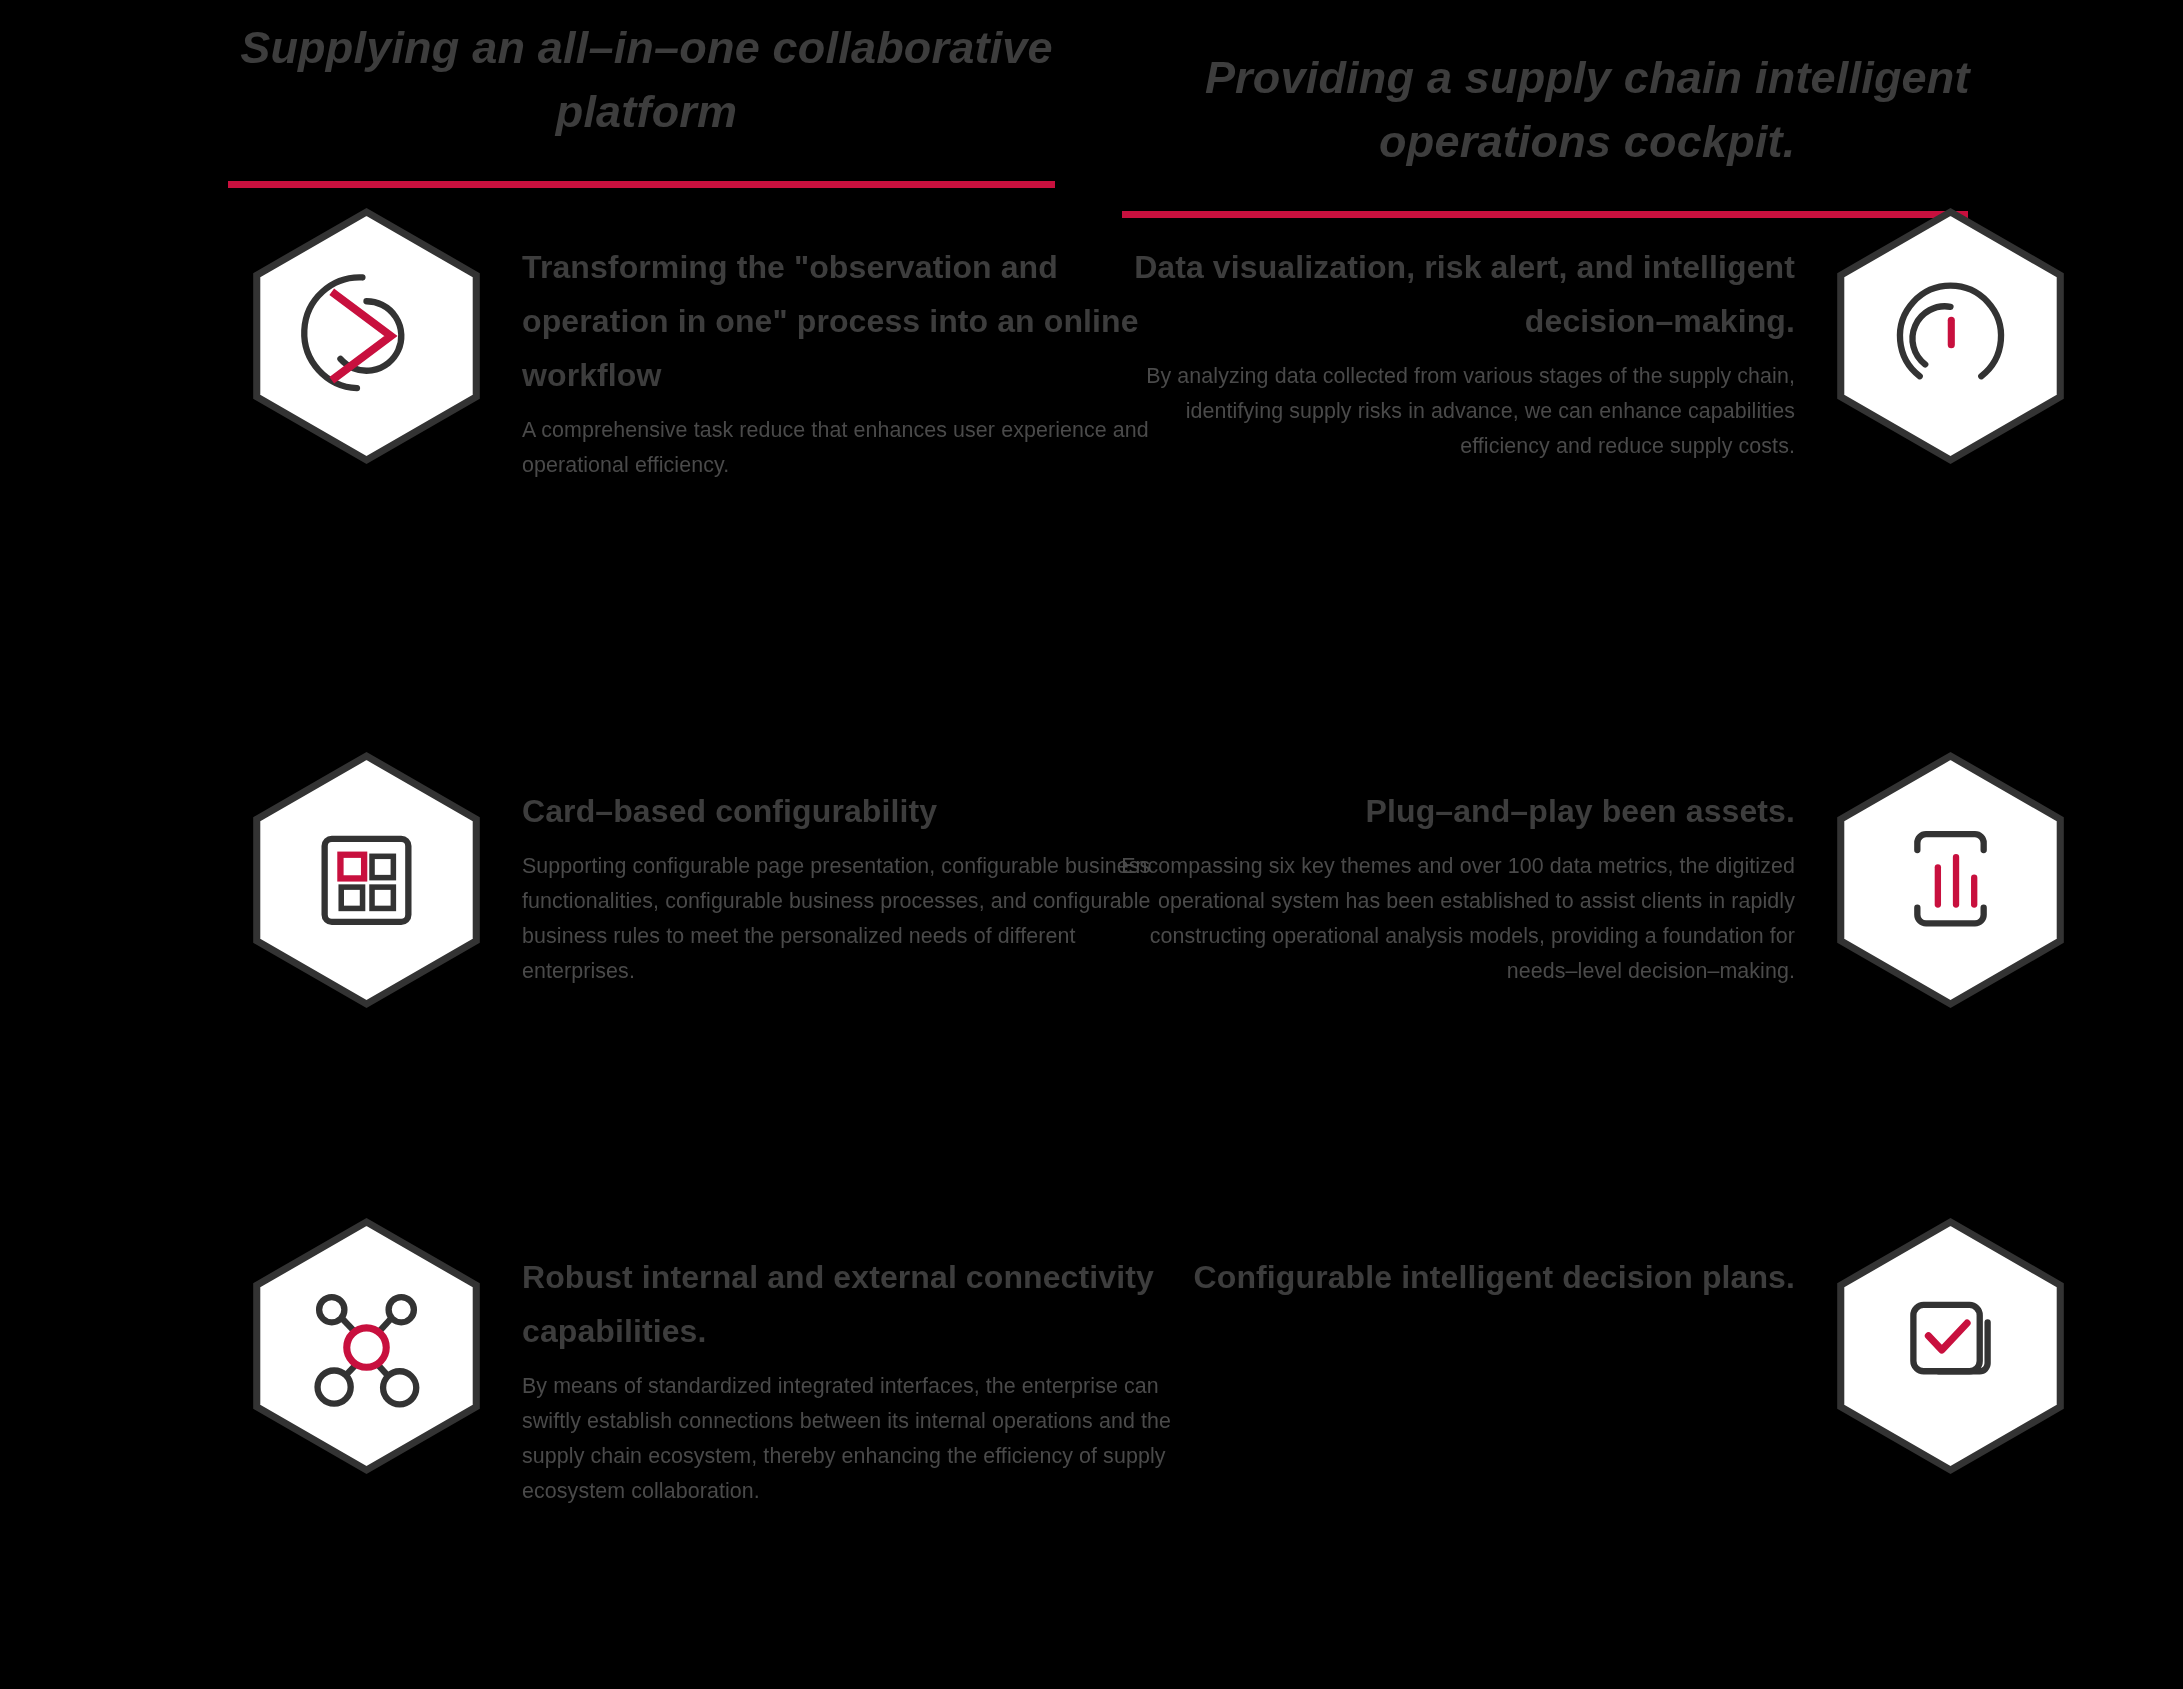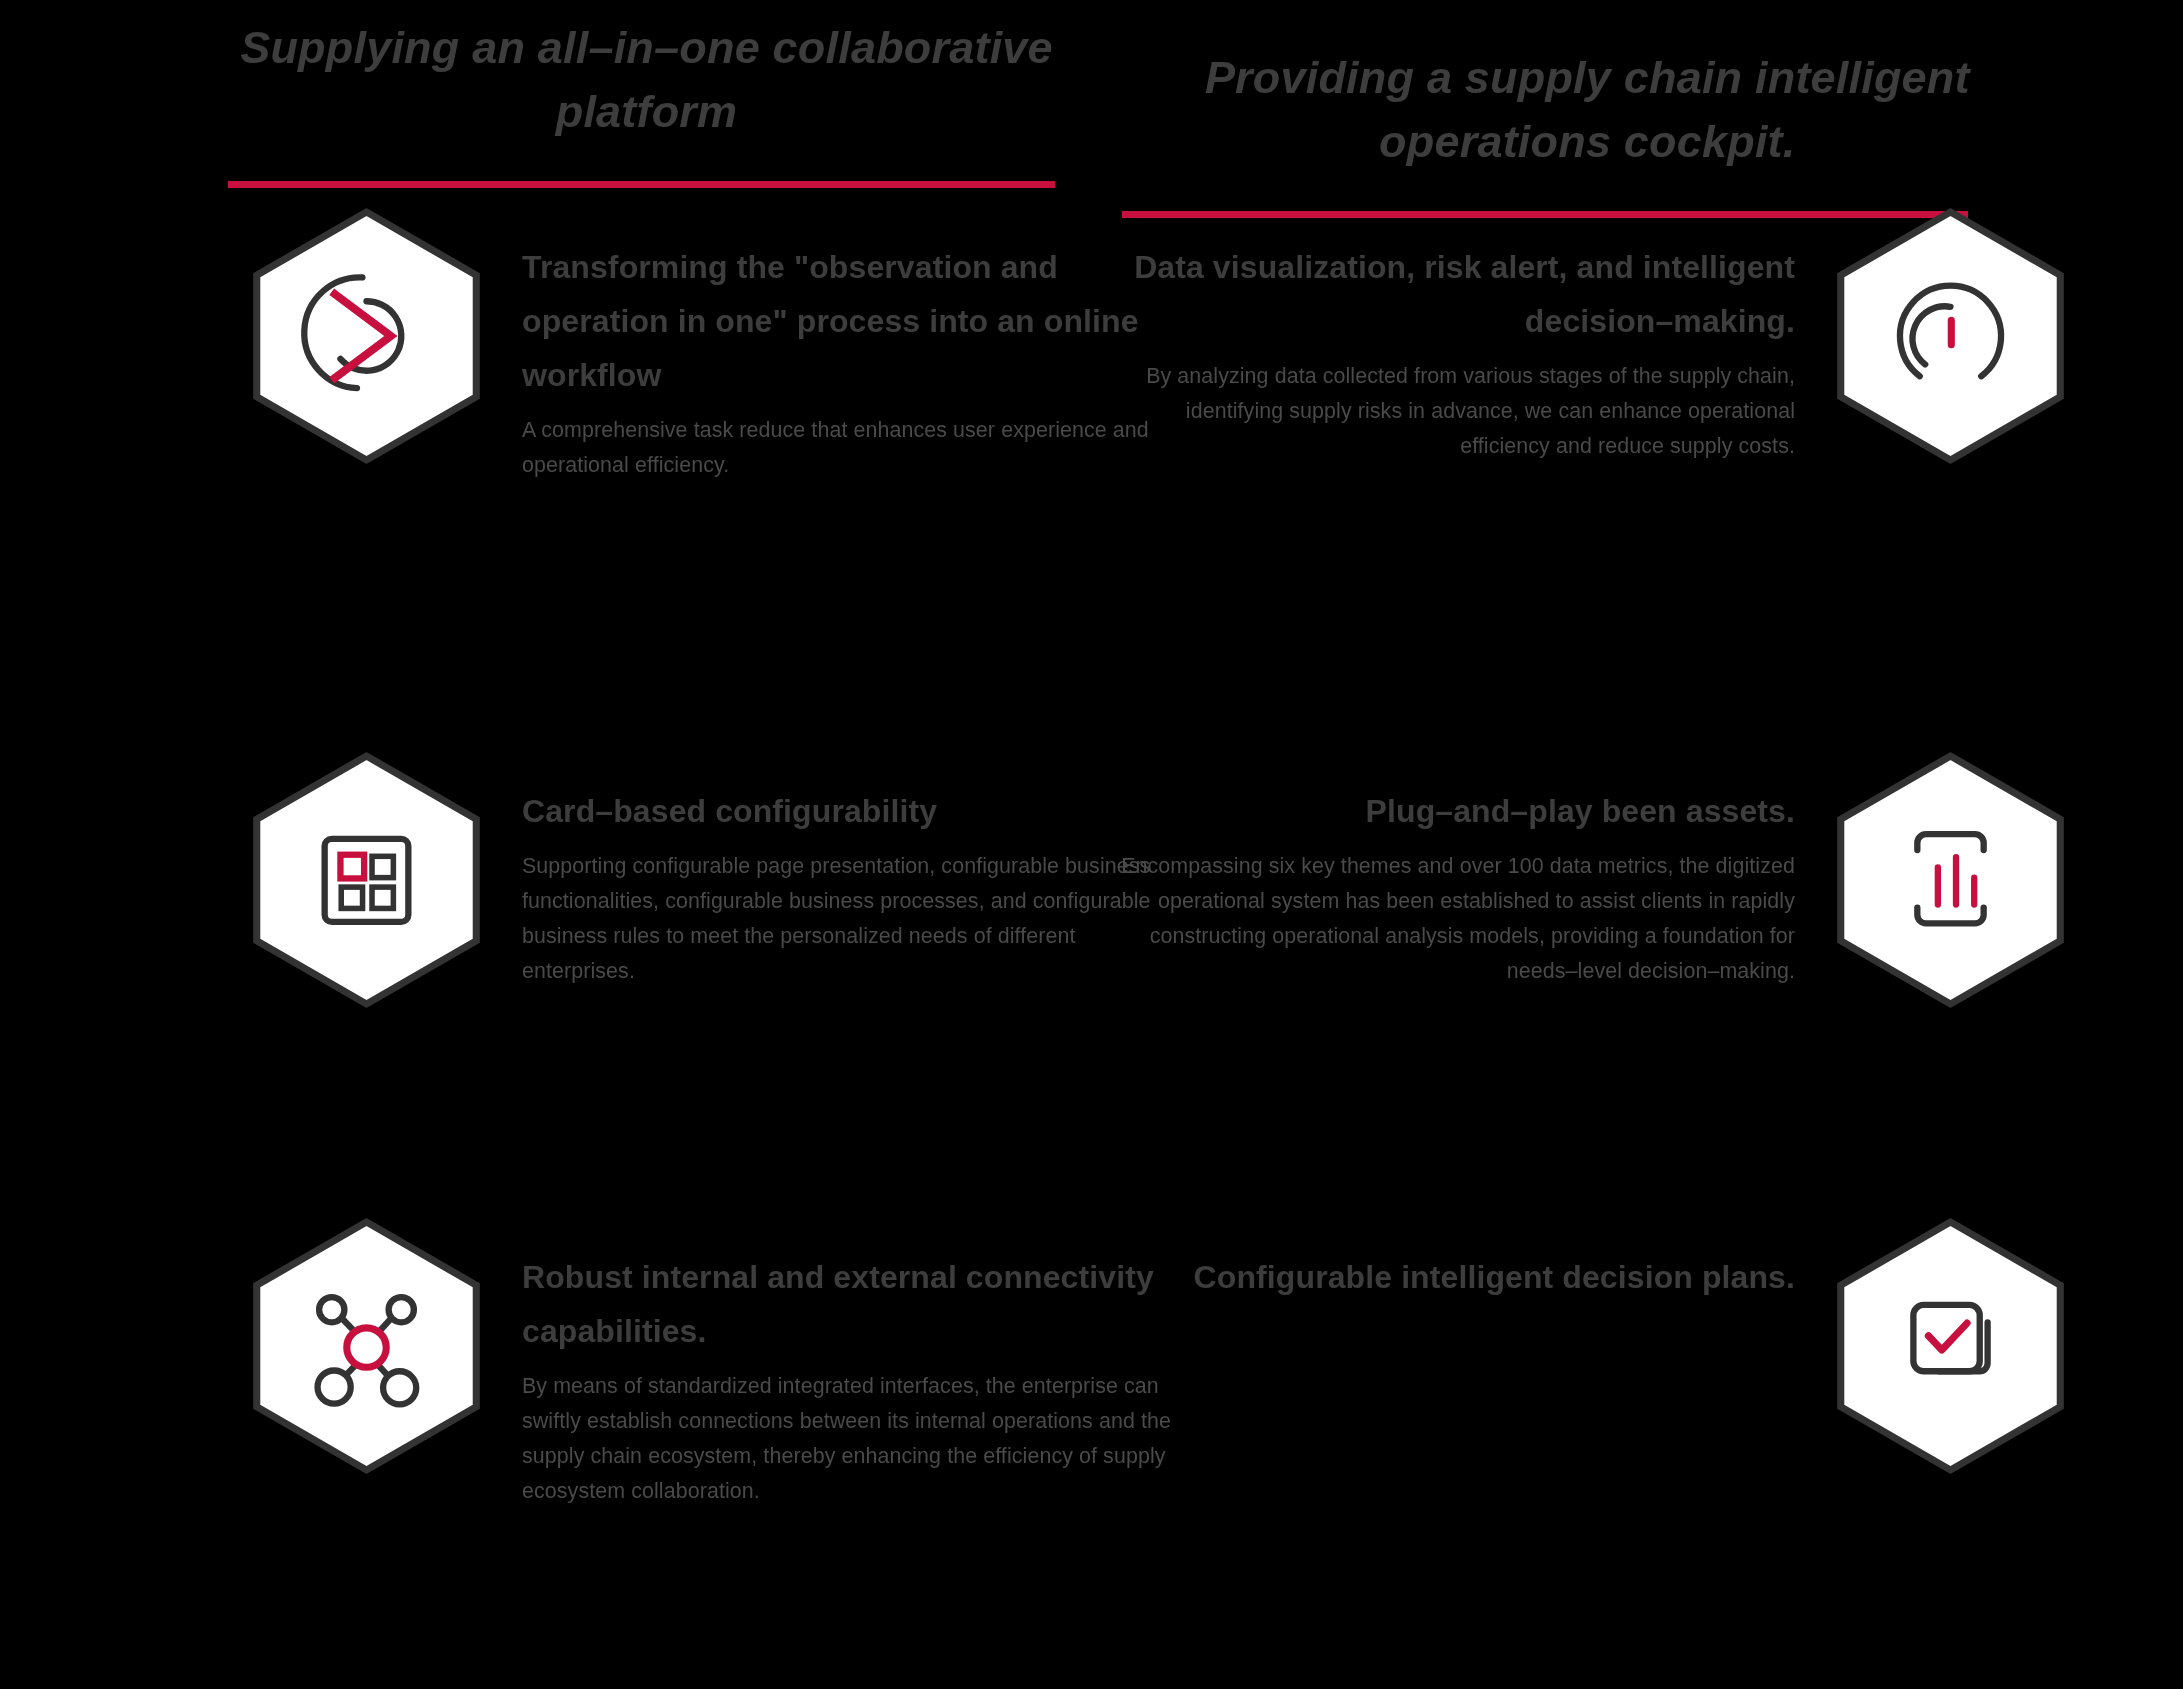--- a/index.html
+++ b/index.html
@@ -195,21 +195,21 @@
       <div class="hex">
         <svg viewBox="0 0 290 326" xmlns="http://www.w3.org/2000/svg">
           <polygon points="145,6 284,86 284,240 145,320 6,240 6,86" fill="#ffffff" stroke="#333333" stroke-width="9"></polygon>
           <path d="M 106 214 A 64 64 0 1 1 184 214" fill="none" stroke="#333333" stroke-width="8" stroke-linecap="round"></path>
           <path d="M 113 199 A 41 41 0 0 1 145 126" fill="none" stroke="#333333" stroke-width="8" stroke-linecap="round"></path>
           <line x1="146" y1="143" x2="146" y2="174" stroke="#c8103e" stroke-width="9" stroke-linecap="round"></line>
         </svg>
       </div>
       <div class="ftext">
         <h3 class="ftitle">Data visualization, risk alert, and intelligent decision–making.</h3>
-        <p class="fbody">By analyzing data collected from various stages of the supply chain, identifying supply risks in advance, we can enhance operational efficiency and reduce supply costs.</p>
+        <p class="fbody">By analyzing data collected from various stages of the supply chain, identifying supply risks in advance, we can enhance capabilities efficiency and reduce supply costs.</p>
       </div>
     </div>
 
     <div class="feature r2">
       <div class="hex">
         <svg viewBox="0 0 290 326" xmlns="http://www.w3.org/2000/svg">
           <polygon points="145,6 284,86 284,240 145,320 6,240 6,86" fill="#ffffff" stroke="#333333" stroke-width="9"></polygon>
           <path d="M 103 125 L 103 116 A 11 11 0 0 1 114 105 L 176 105 A 11 11 0 0 1 187 116 L 187 125" fill="none" stroke="#333333" stroke-width="8" stroke-linecap="round"></path>
           <path d="M 103 198 L 103 207 A 11 11 0 0 0 114 218 L 176 218 A 11 11 0 0 0 187 207 L 187 198" fill="none" stroke="#333333" stroke-width="8" stroke-linecap="round"></path>
           <line x1="129" y1="147" x2="129" y2="194" stroke="#c8103e" stroke-width="8" stroke-linecap="round"></line>

